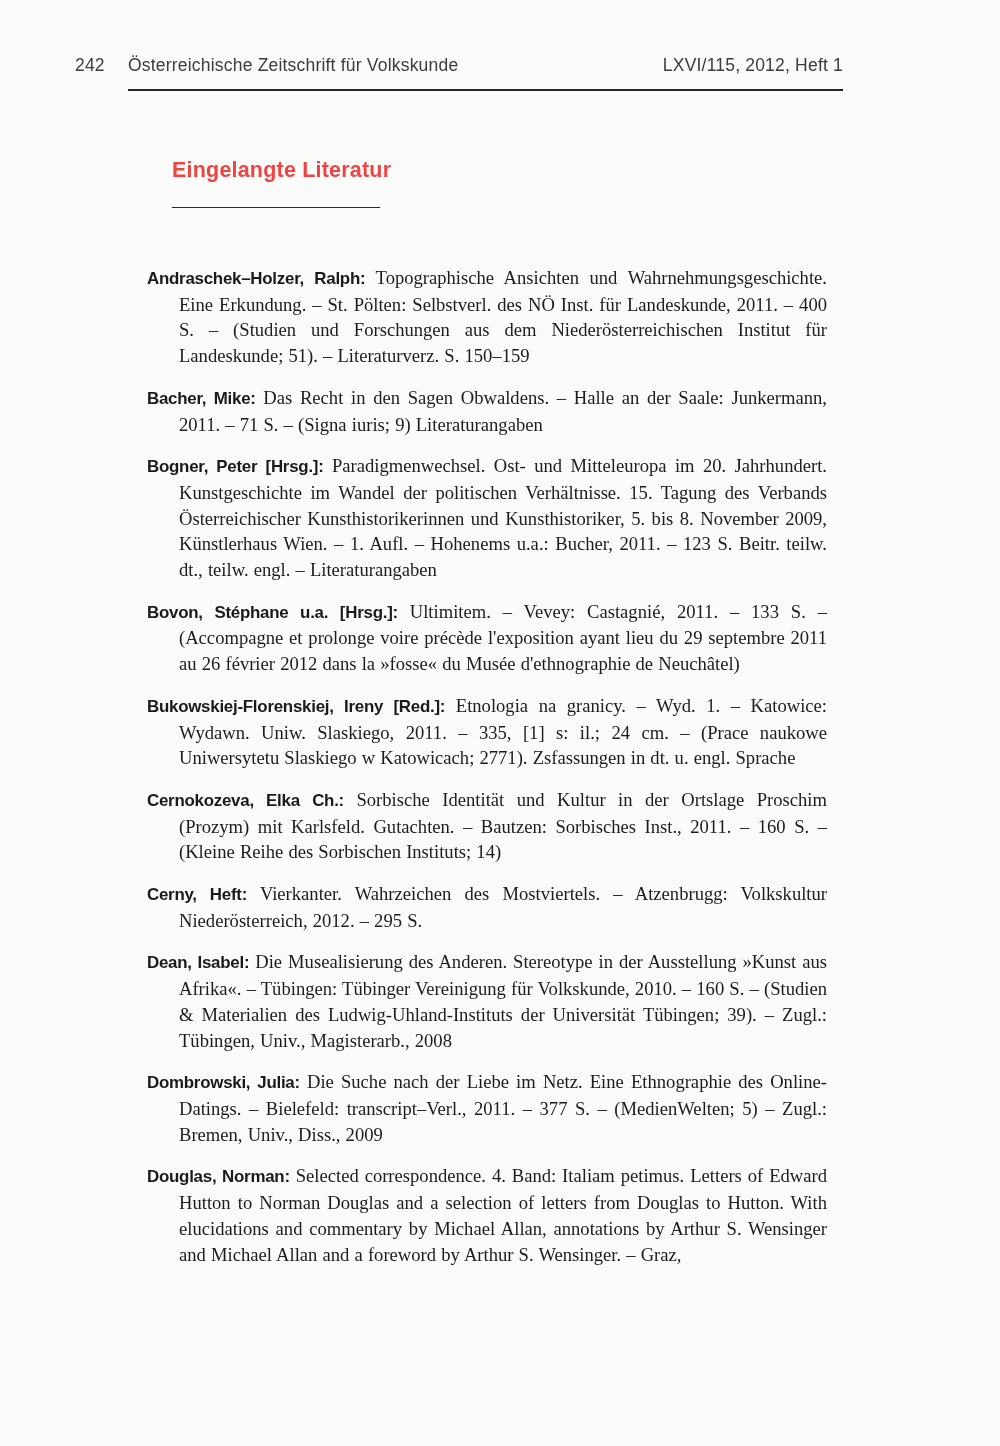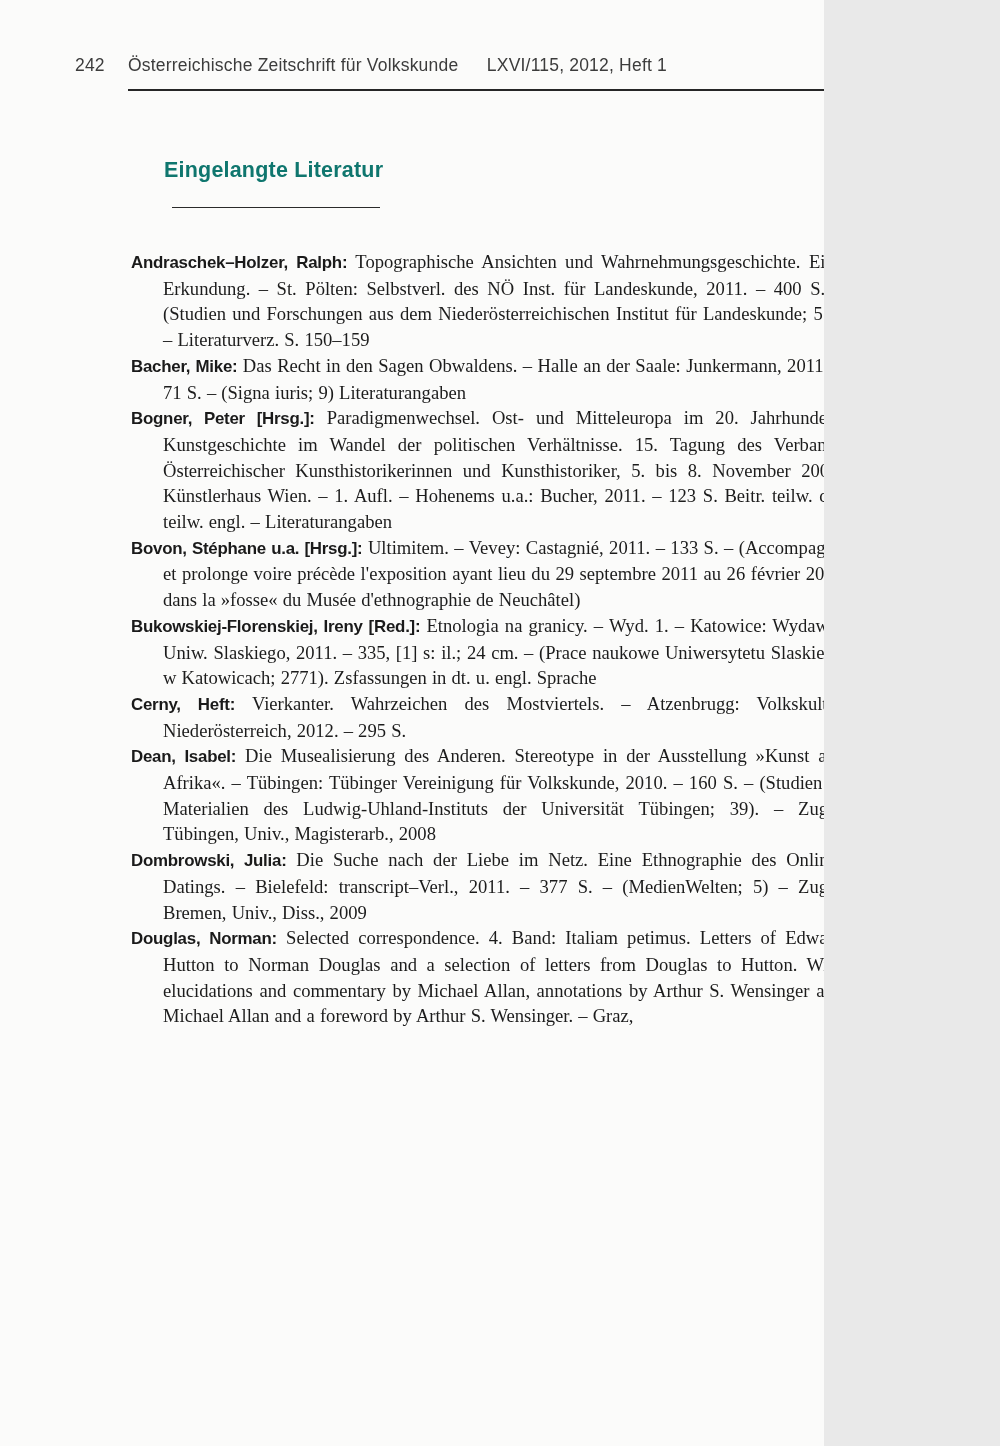--- a/index.html
+++ b/index.html
@@ -2,21 +2,21 @@
 <html><head>
 <meta charset="utf-8">
 <style>
   html, body {
     margin: 0;
     padding: 0;
     background: #e9e9e9;
   }
   .page {
     position: relative;
-    width: 824px;
+    width: 1000px;
     height: 1446px;
     background: #fbfbfa;
     overflow: hidden;
     font-family: "Liberation Serif", serif;
     color: #1c1c1c;
   }
   
   .running-head {
     position: absolute;
     top: 55px;
@@ -43,43 +43,43 @@
     position: absolute;
     top: 89px;
     left: 128px;
     width: 715px;
     border-top: 2px solid #262626;
   }
   
   .section-title {
     position: absolute;
     top: 158px;
-    left: 164px;
+    left: 172px;
     font-family: "Liberation Sans", sans-serif;
     font-weight: 700;
     font-size: 21.5px;
     letter-spacing: 0.2px;
-    color: #0f766e;
+    color: #ef4444;
   }
   .title-rule {
     position: absolute;
     top: 207px;
     left: 172px;
     width: 208px;
     border-top: 1.5px solid #2a2a2a;
   }
   
   .biblio {
     position: absolute;
     top: 249px;
     left: 131px;
     width: 712px;
   }
   .entry {
-    margin: 0;
+    margin: 16px;
     padding-left: 32px;
     text-indent: -32px;
     text-align: justify;
     font-size: 18.6px;
     line-height: 25.7px;
     word-spacing: 0.5px;
   }
   .entry .author {
     font-family: "Liberation Sans", sans-serif;
     font-weight: 700;
@@ -103,19 +103,20 @@
 
   <div class="section-title">Eingelangte Literatur</div>
   <div class="title-rule"></div>
 
   <div class="biblio">
       <p class="entry"><span class="author">Andraschek–Holzer, Ralph:</span><span> Topographische Ansichten und Wahrnehmungsgeschichte. Eine Erkundung. – St. Pölten: Selbstverl. des NÖ Inst. für Landeskunde, 2011. – 400 S. – (Studien und Forschungen aus dem Niederösterreichischen Institut für Landeskunde; 51). – Literaturverz. S. 150–159</span></p>
       <p class="entry"><span class="author">Bacher, Mike:</span><span> Das Recht in den Sagen Obwaldens. – Halle an der Saale: Junkermann, 2011. – 71 S. – (Signa iuris; 9) Literaturangaben</span></p>
       <p class="entry"><span class="author">Bogner, Peter [Hrsg.]:</span><span> Paradigmenwechsel. Ost- und Mitteleuropa im 20. Jahrhundert. Kunstgeschichte im Wandel der politischen Verhältnisse. 15. Tagung des Verbands Österreichischer Kunsthistorikerinnen und Kunsthistoriker, 5. bis 8. November 2009, Künstlerhaus Wien. – 1. Aufl. – Hohenems u.a.: Bucher, 2011. – 123 S. Beitr. teilw. dt., teilw. engl. – Literaturangaben</span></p>
       <p class="entry"><span class="author">Bovon, Stéphane u.a. [Hrsg.]:</span><span> Ultimitem. – Vevey: Castagnié, 2011. – 133 S. – (Accompagne et prolonge voire précède l'exposition ayant lieu du 29 septembre 2011 au 26 février 2012 dans la »fosse« du Musée d'ethnographie de Neuchâtel)</span></p>
       <p class="entry"><span class="author">Bukowskiej-Florenskiej, Ireny [Red.]:</span><span> Etnologia na granicy. – Wyd. 1. – Katowice: Wydawn. Uniw. Slaskiego, 2011. – 335, [1] s: il.; 24 cm. – (Prace naukowe Uniwersytetu Slaskiego w Katowicach; 2771). Zsfassungen in dt. u. engl. Sprache</span></p>
+      <p class="entry"><span class="author">Cernokozeva, Elka Ch.:</span><span> Sorbische Identität und Kultur in der Ortslage Proschim (Prozym) mit Karlsfeld. Gutachten. – Bautzen: Sorbisches Inst., 2011. – 160 S. – (Kleine Reihe des Sorbischen Instituts; 14)</span></p>
       <p class="entry"><span class="author">Cerny, Heft:</span><span> Vierkanter. Wahrzeichen des Mostviertels. – Atzenbrugg: Volkskultur Niederösterreich, 2012. – 295 S.</span></p>
       <p class="entry"><span class="author">Dean, Isabel:</span><span> Die Musealisierung des Anderen. Stereotype in der Ausstellung »Kunst aus Afrika«. – Tübingen: Tübinger Vereinigung für Volkskunde, 2010. – 160 S. – (Studien &amp; Materialien des Ludwig-Uhland-Instituts der Universität Tübingen; 39). – Zugl.: Tübingen, Univ., Magisterarb., 2008</span></p>
       <p class="entry"><span class="author">Dombrowski, Julia:</span><span> Die Suche nach der Liebe im Netz. Eine Ethnographie des Online-Datings. – Bielefeld: transcript–Verl., 2011. – 377 S. – (MedienWelten; 5) – Zugl.: Bremen, Univ., Diss., 2009</span></p>
       <p class="entry"><span class="author">Douglas, Norman:</span><span> Selected correspondence. 4. Band: Italiam petimus. Letters of Edward Hutton to Norman Douglas and a selection of letters from Douglas to Hutton. With elucidations and commentary by Michael Allan, annotations by Arthur S. Wensinger and Michael Allan and a foreword by Arthur S. Wensinger. – Graz,</span></p>
     </div>
 
 </div>
 
 </body></html>

